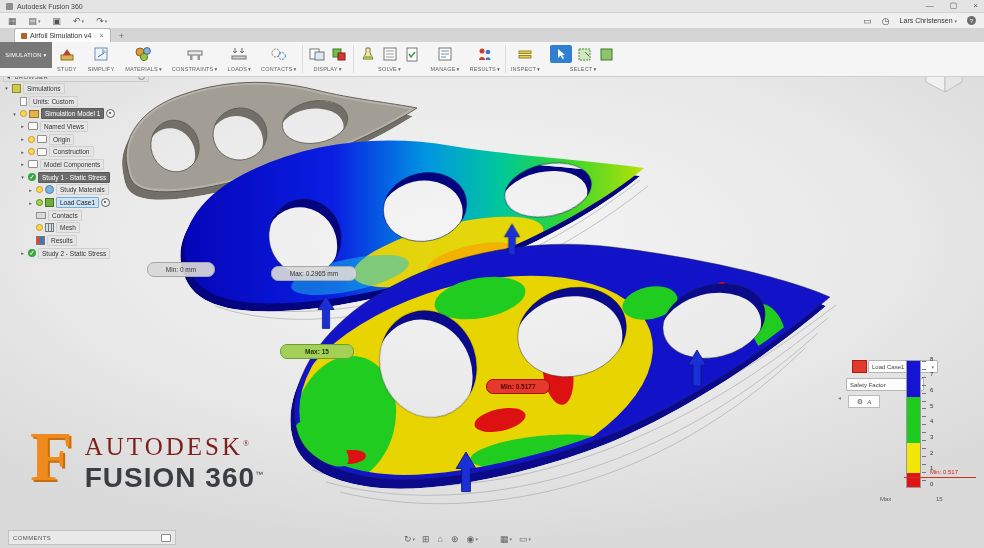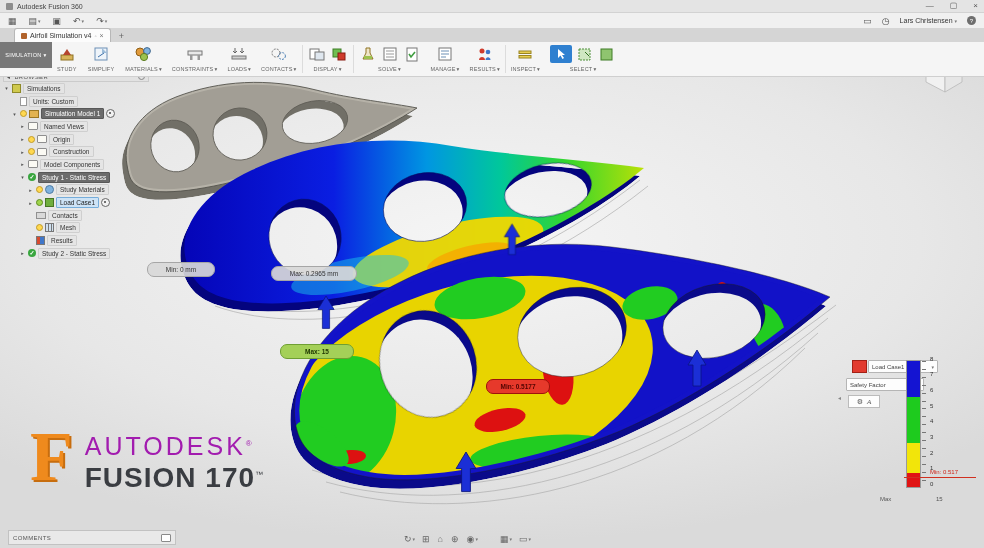--- a/index.html
+++ b/index.html
@@ -95,21 +95,21 @@
   .tick{position:absolute;left:92px;width:14px;text-align:left;font-size:6px;color:#333;}
   .minline{position:absolute;left:66px;top:129px;width:72px;border-top:1px solid #d03020;}
   .minlabel{position:absolute;left:92px;top:121px;color:#cf2418;font-size:6px;white-space:nowrap;}
   .lg-foot-label{position:absolute;left:42px;top:148px;color:#555;}
   .lg-foot-value{position:absolute;left:98px;top:148px;color:#555;}
   
   .logo{position:absolute;left:30px;top:422px;z-index:7;display:flex;align-items:flex-start;gap:12px;}
   .logoF{font-size:70px;line-height:70px;font-weight:bold;color:#ef8a1d;
          text-shadow:2px 2px 0 #c76d0e;font-family:"Liberation Serif",serif;}
   .logotext{display:flex;flex-direction:column;margin-top:8px;}
-  .l-brand{font-size:25px;letter-spacing:3px;color:#a21caf;line-height:27px;}
+  .l-brand{font-size:25px;letter-spacing:3px;color:#7f1d1d;line-height:27px;font-family:Liberation Serif, serif;}
   .l-brand sup{font-size:8px;}
   .l-product{font-size:28px;font-weight:bold;letter-spacing:1px;color:#3a3d42;line-height:30px;}
   .l-product sup{font-size:8px;font-weight:normal;}
   
   .comments{position:absolute;left:8px;bottom:3px;width:158px;height:13px;background:#e9e9e9;
             border:1px solid #c2c2c2;display:flex;align-items:center;z-index:8;
             font-size:6px;color:#555;letter-spacing:.4px;padding:0 4px;}
   .cbubble{margin-left:auto;width:8px;height:6px;border:1px solid #8a8a8a;border-radius:1px;background:#fff;}
   .navbar{position:absolute;left:404px;bottom:2px;height:14px;display:flex;align-items:center;gap:7px;
           z-index:8;font-size:9px;color:#666;}
@@ -599,21 +599,21 @@
     <div class="minline"></div>
     <span class="minlabel">Min: 0.517</span>
     <span class="lg-foot-label">Max</span>
     <span class="lg-foot-value">15</span>
   </div>
 
   <div class="logo">
     <span class="logoF">F</span>
     <span class="logotext">
       <span class="l-brand"><span>AUTODESK</span><sup>®</sup></span>
-      <span class="l-product"><span>FUSION 170</span><sup>™</sup></span>
+      <span class="l-product"><span>FUSION 360</span><sup>™</sup></span>
     </span>
   </div>
 
   <div class="comments">
     <span>COMMENTS</span>
     <span class="cbubble"></span>
   </div>
 
   <div class="navbar">
     <span class="navit">

